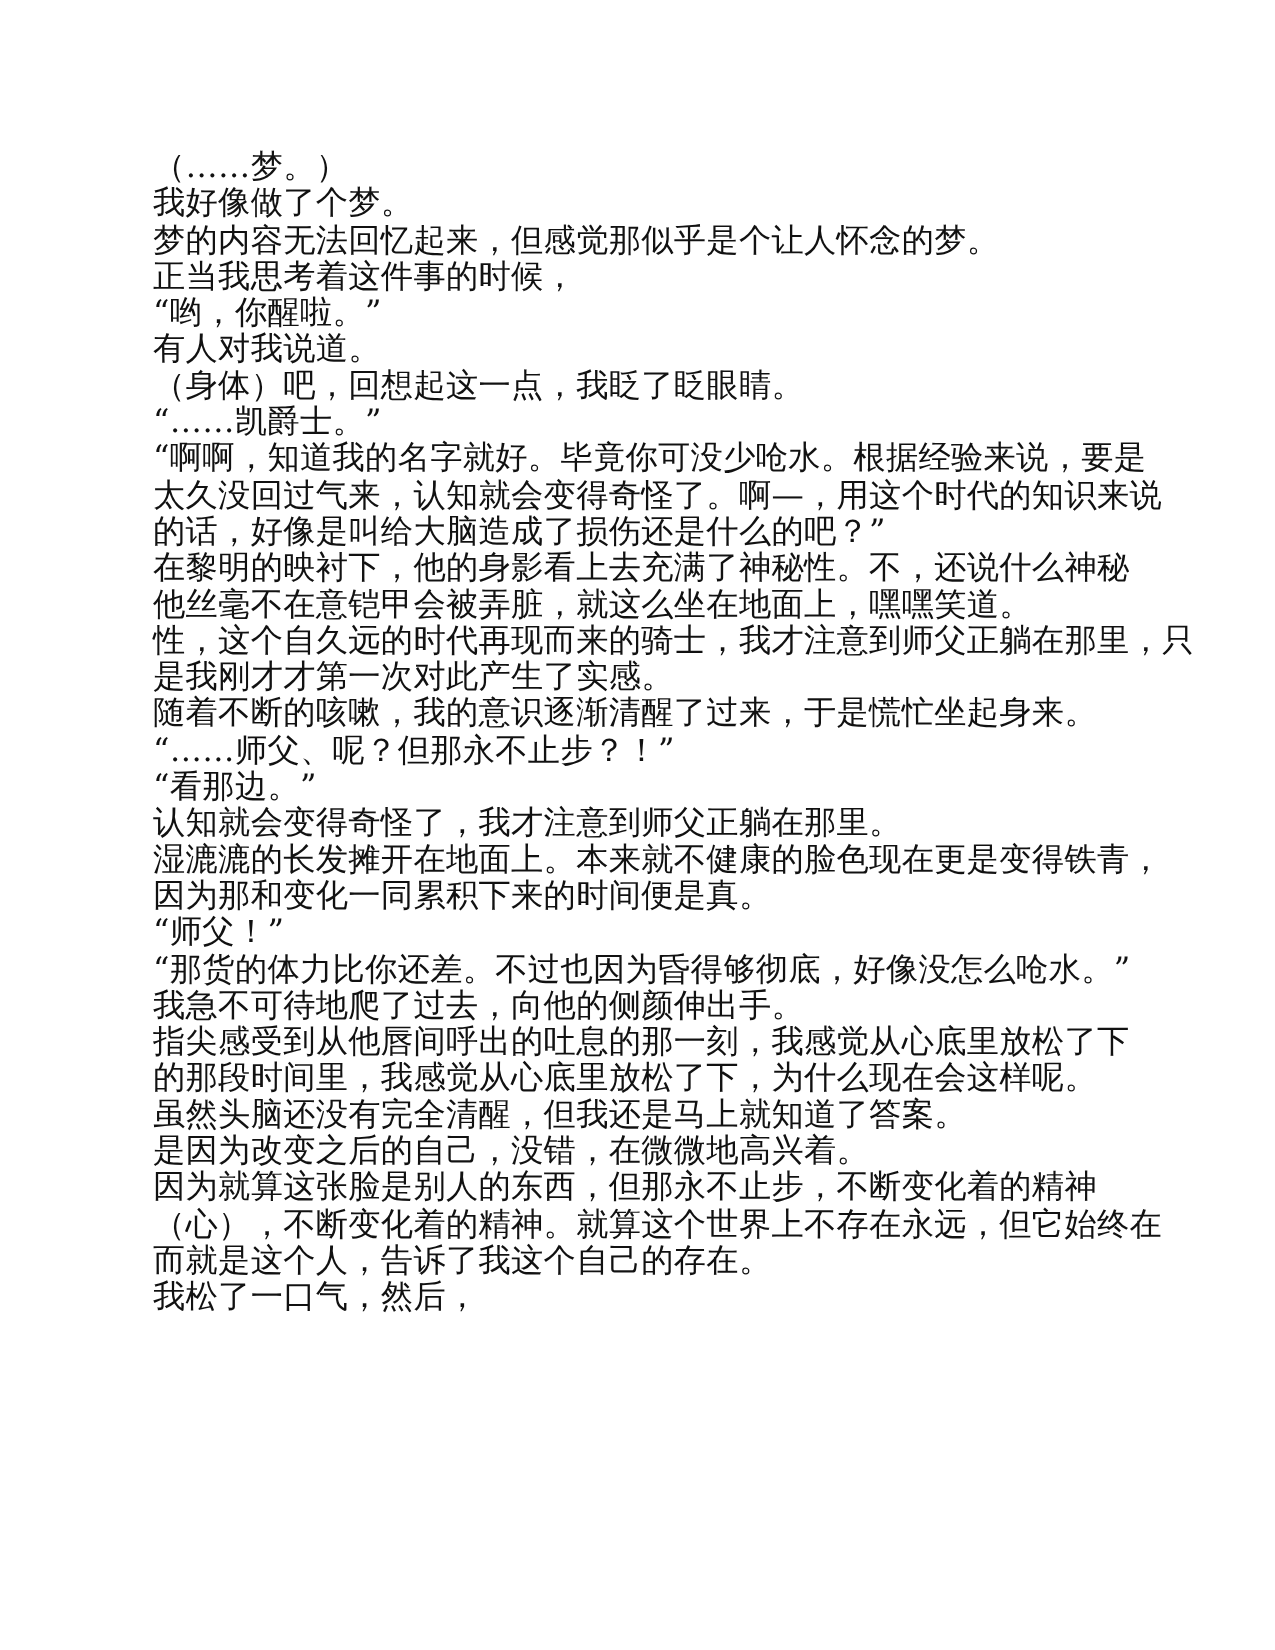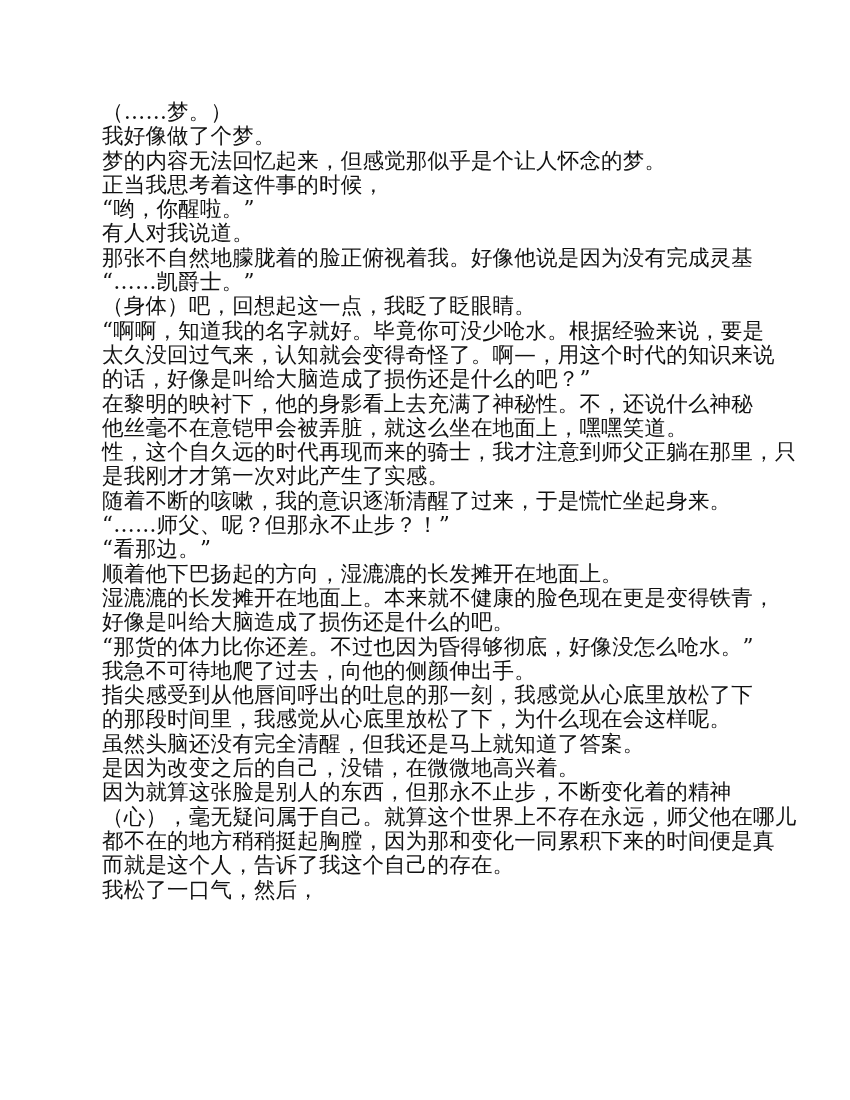--- a/index.html
+++ b/index.html
@@ -32,40 +32,39 @@
 </head>
 <body>
 
 <div class="page">
   <div class="line">（……梦。）</div>
   <div class="line">我好像做了个梦。</div>
   <div class="line">梦的内容无法回忆起来，但感觉那似乎是个让人怀念的梦。</div>
   <div class="line">正当我思考着这件事的时候，</div>
   <div class="line">“哟，你醒啦。”</div>
   <div class="line">有人对我说道。</div>
-  <div class="line">那张不自然地朦胧着的脸正俯视着我。好像他说是因为没有完成灵基</div>
+  <div class="line">（身体）吧，回想起这一点，我眨了眨眼睛。</div>
   <div class="line">“……凯爵士。”</div>
-  <div class="line">（身体）吧，回想起这一点，我眨了眨眼睛。</div>
   <div class="line">“啊啊，知道我的名字就好。毕竟你可没少呛水。根据经验来说，要是</div>
   <div class="line">太久没回过气来，认知就会变得奇怪了。啊—，用这个时代的知识来说</div>
   <div class="line">的话，好像是叫给大脑造成了损伤还是什么的吧？”</div>
   <div class="line">在黎明的映衬下，他的身影看上去充满了神秘性。不，还说什么神秘</div>
   <div class="line">他丝毫不在意铠甲会被弄脏，就这么坐在地面上，嘿嘿笑道。</div>
   <div class="line">性，这个自久远的时代再现而来的骑士，我才注意到师父正躺在那里，只</div>
   <div class="line">是我刚才才第一次对此产生了实感。</div>
   <div class="line">随着不断的咳嗽，我的意识逐渐清醒了过来，于是慌忙坐起身来。</div>
   <div class="line">“……师父、呢？但那永不止步？！”</div>
   <div class="line">“看那边。”</div>
-  <div class="line">顺着他下巴扬起的方向，湿漉漉的长发摊开在地面上。</div>
+  <div class="line">认知就会变得奇怪了，我才注意到师父正躺在那里。</div>
   <div class="line">湿漉漉的长发摊开在地面上。本来就不健康的脸色现在更是变得铁青，</div>
-  <div class="line">好像是叫给大脑造成了损伤还是什么的吧。</div>
+  <div class="line">因为那和变化一同累积下来的时间便是真。</div>
+  <div class="line">“师父！”</div>
   <div class="line">“那货的体力比你还差。不过也因为昏得够彻底，好像没怎么呛水。”</div>
   <div class="line">我急不可待地爬了过去，向他的侧颜伸出手。</div>
   <div class="line">指尖感受到从他唇间呼出的吐息的那一刻，我感觉从心底里放松了下</div>
   <div class="line">的那段时间里，我感觉从心底里放松了下，为什么现在会这样呢。</div>
   <div class="line">虽然头脑还没有完全清醒，但我还是马上就知道了答案。</div>
   <div class="line">是因为改变之后的自己，没错，在微微地高兴着。</div>
   <div class="line">因为就算这张脸是别人的东西，但那永不止步，不断变化着的精神</div>
-  <div class="line">（心），毫无疑问属于自己。就算这个世界上不存在永远，师父他在哪儿</div>
-  <div class="line">都不在的地方稍稍挺起胸膛，因为那和变化一同累积下来的时间便是真</div>
+  <div class="line">（心），不断变化着的精神。就算这个世界上不存在永远，但它始终在</div>
   <div class="line">而就是这个人，告诉了我这个自己的存在。</div>
   <div class="line">我松了一口气，然后，</div>
 </div>
 
 </body></html>

